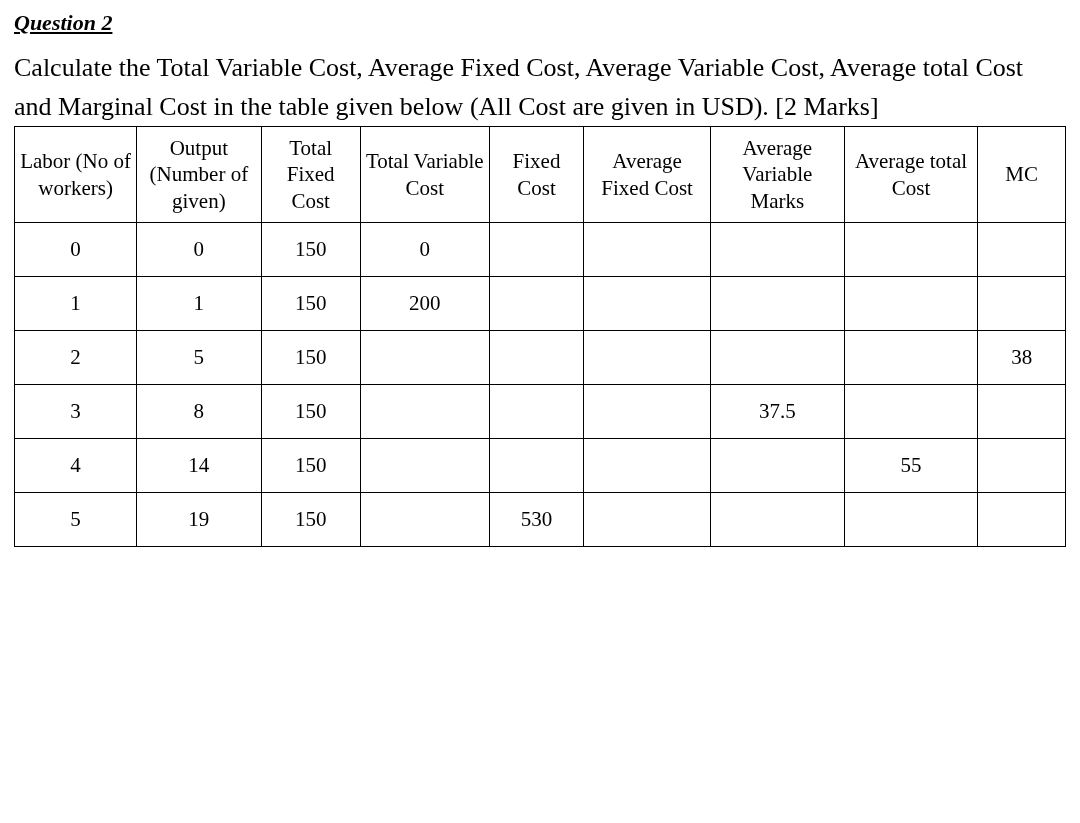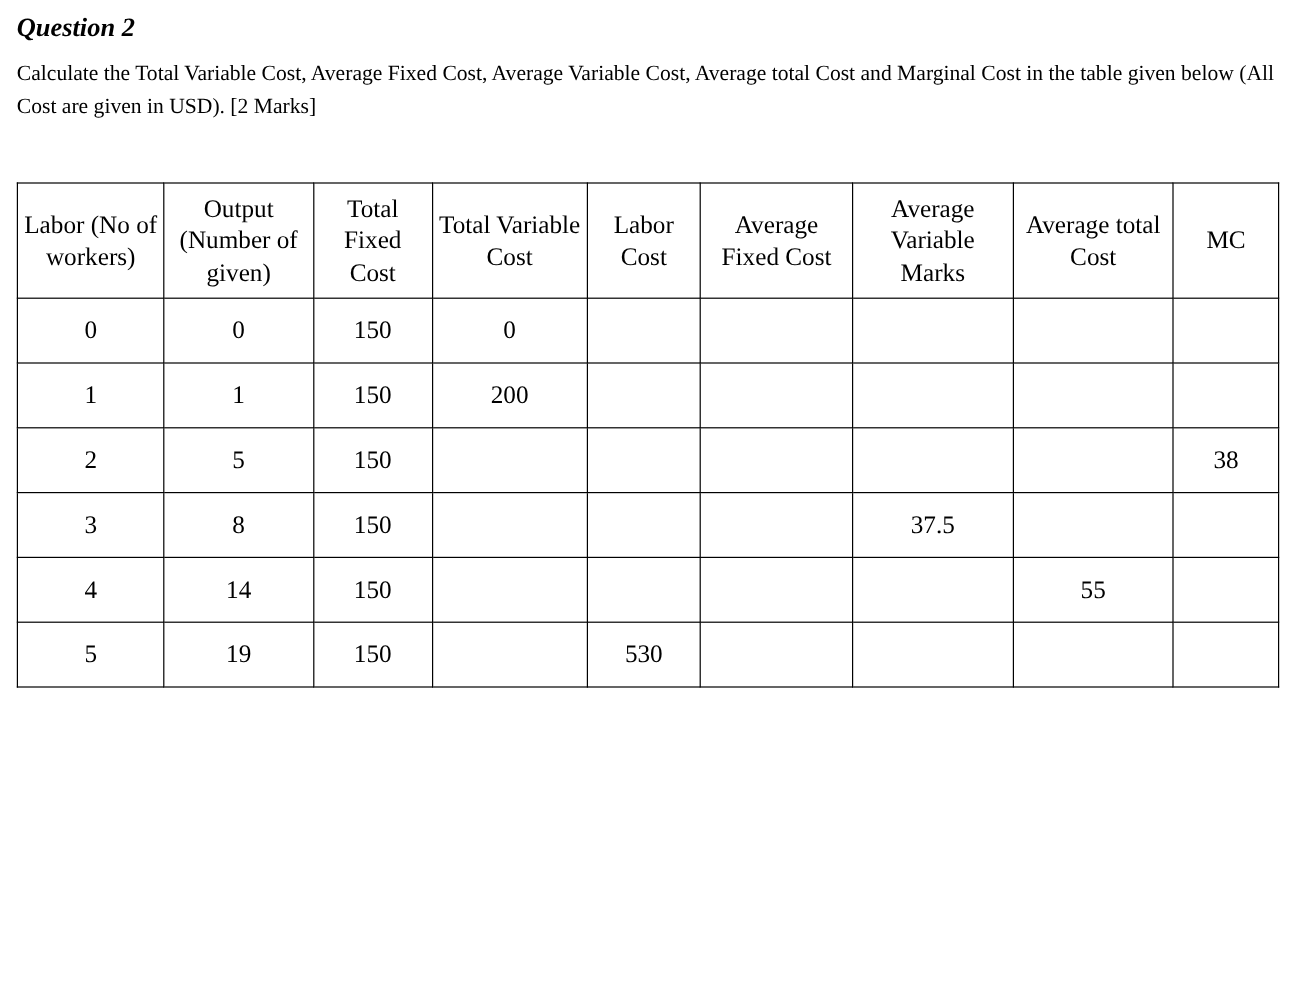--- a/index.html
+++ b/index.html
@@ -13,25 +13,25 @@
       color: #000;
       background: #fff;
       padding: 10px 14px;
       width: 1080px;
     }
     .title {
       font-weight: bold;
       font-style: italic;
       margin-bottom: 12px;
       font-size: 22px;
+      text-decoration: underline;
     }
     .prompt {
-      font-size: 18px;
+      font-size: 26px;
       line-height: 1.5;
-      margin-bottom: 50px;
     }
     table {
       border-collapse: collapse;
       width: 100%;
       table-layout: fixed;
     }
     th, td {
       border: 1.5px solid #000;
       text-align: center;
       vertical-align: middle;
@@ -76,21 +76,21 @@
       <col class="c6">
       <col class="c7">
       <col class="c8">
   </colgroup>
   <thead>
     <tr>
       <th>Labor (No of workers)</th>
       <th>Output (Number of given)</th>
       <th>Total Fixed Cost</th>
       <th>Total Variable Cost</th>
-      <th>Labor Cost</th>
+      <th>Fixed Cost</th>
       <th>Average Fixed Cost</th>
       <th>Average Variable Marks</th>
       <th>Average total Cost</th>
       <th>MC</th>
     </tr>
   </thead>
   <tbody>
     <tr>
       <td>0</td>
       <td>0</td>

